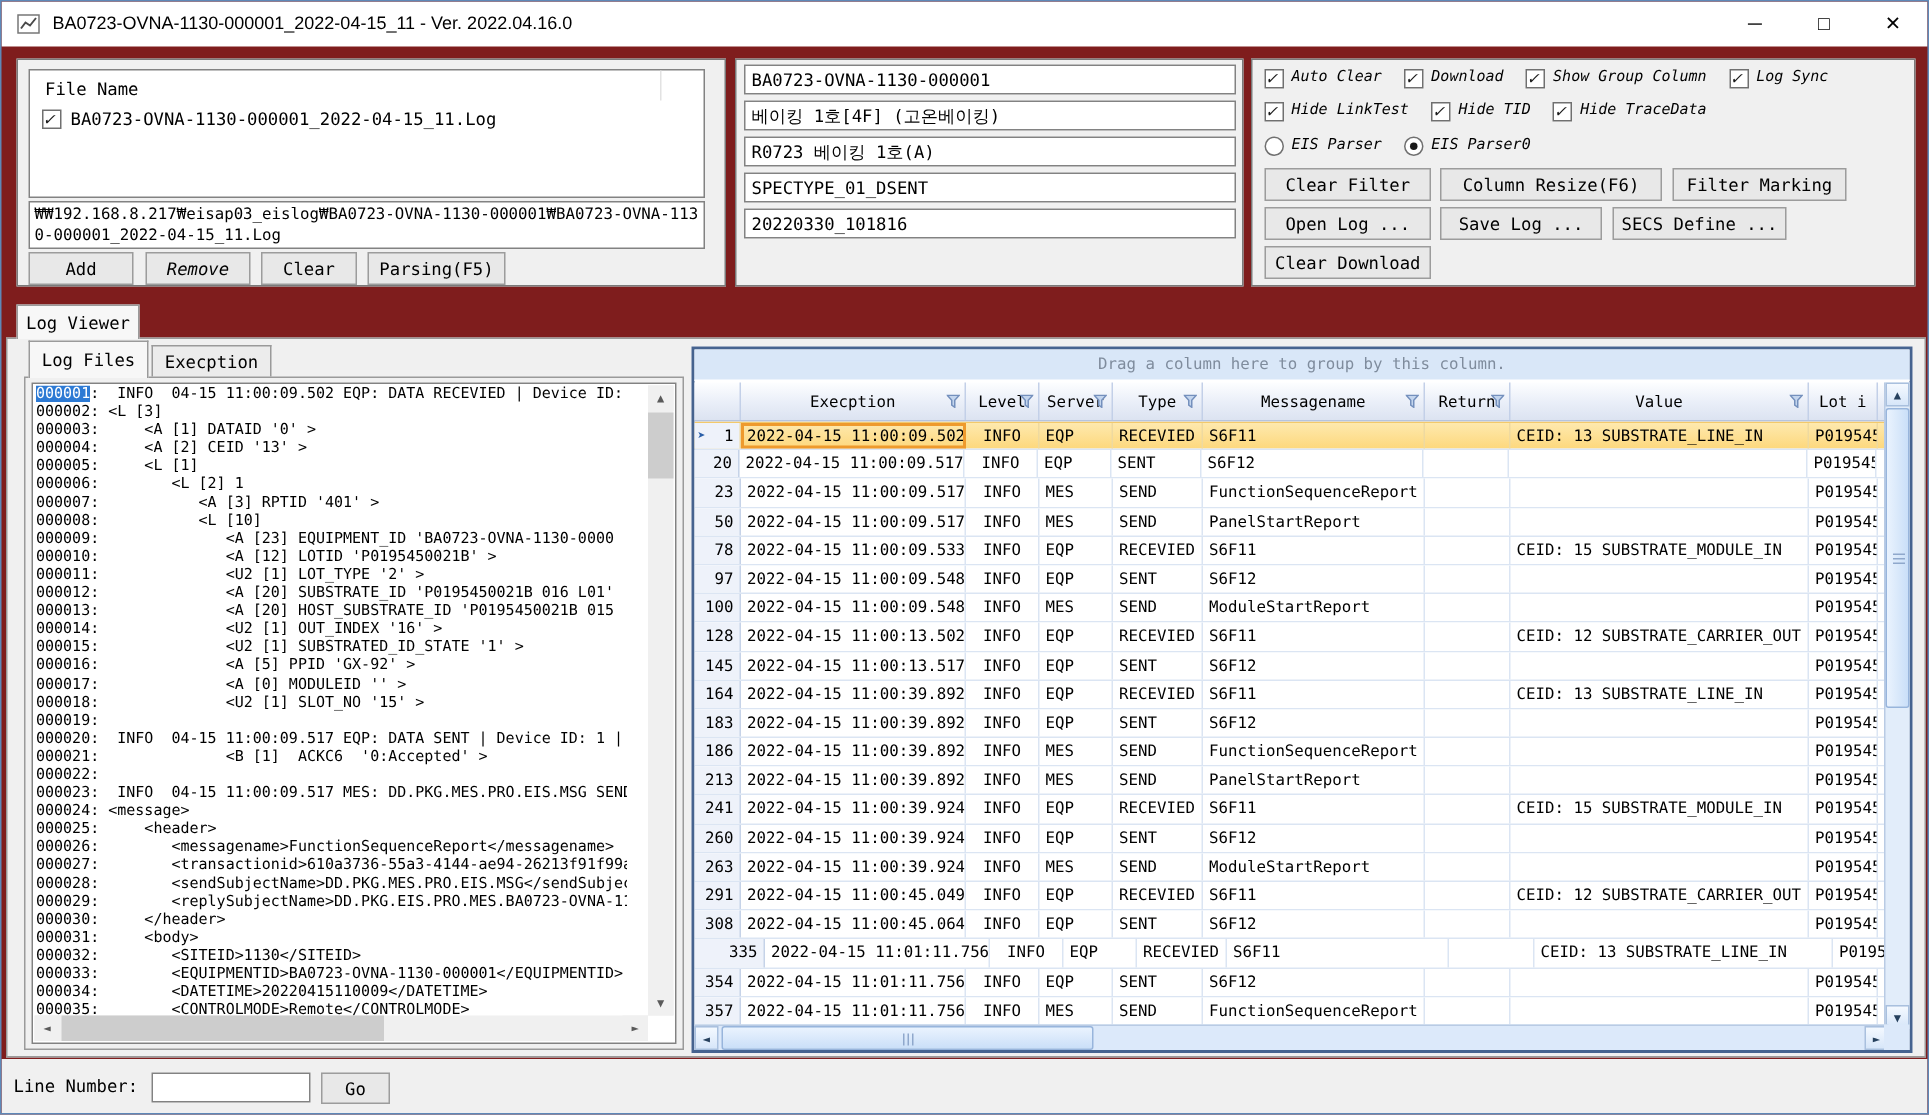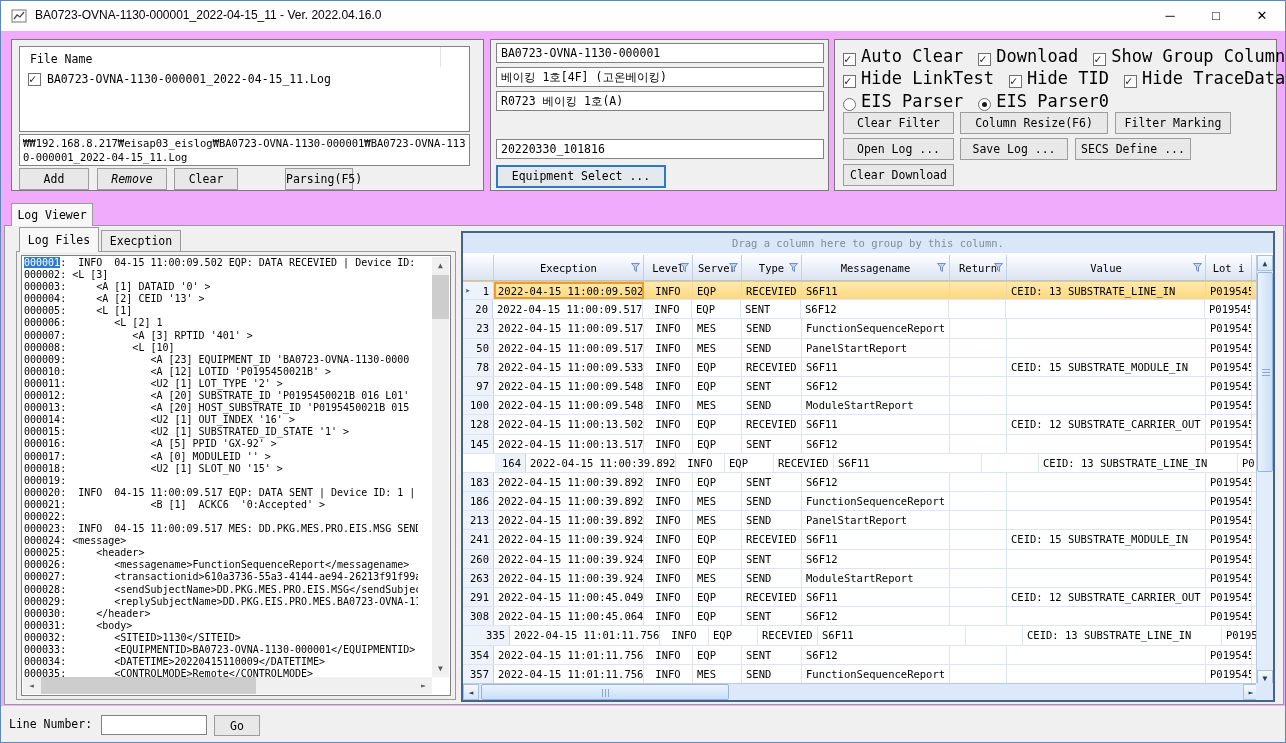--- a/index.html
+++ b/index.html
@@ -1,19 +1,19 @@
 <!DOCTYPE html>
 <html><head>
 <meta charset="utf-8">
 <style>
   * { margin:0; padding:0; box-sizing:border-box; }
   html,body { width:1286px; height:743px; }
   body { font-family:"DejaVu Sans Mono", monospace; background:#f0f0f0; }
   .window { position:absolute; top:0; left:0; width:1286px; height:743px;
-            background:#f0abfc; border:1px solid #5e88b8; overflow:hidden; }
+            background:#7f1d1d; border:1px solid #5e88b8; overflow:hidden; }
 
   
   .titlebar { position:absolute; top:0; left:0; width:100%; height:30px; background:#ffffff; }
   .title-icon { position:absolute; left:10px; top:7px; width:16px; height:16px; }
   .title-text { position:absolute; left:34px; top:7px; font-family:"Liberation Sans",sans-serif;
                 font-size:12px; color:#000; white-space:nowrap; }
   .win-btn { position:absolute; top:0; width:46px; height:30px; text-align:center; line-height:30px;
              font-family:"Liberation Sans",sans-serif; font-size:13px; color:#000; }
   .win-btn.min { right:92px; } .win-btn.max { right:46px; } .win-btn.close { right:0; }
 
@@ -28,30 +28,30 @@
   .file-list .colhdr { position:absolute; left:10px; top:5px; color:#000; }
   .file-list .colsep { position:absolute; left:420px; top:0; width:1px; height:20px; background:#e2e2e2; }
   .file-item { position:absolute; left:8px; top:25px; display:flex; align-items:center; gap:6px; white-space:nowrap; }
   .path-box { position:absolute; left:7px; top:94px; width:451px; height:32px; background:#fff;
               border:1px solid #828282; font-size:10.5px; line-height:14px; padding:1px 3px;
               word-break:break-all; overflow:hidden; }
   .btn { position:absolute; height:22px; background:#e8e8e8; border:1px solid #9c9c9c;
          font-family:"DejaVu Sans Mono",monospace; font-size:11.5px; color:#000;
          text-align:center; line-height:20px; }
   #btn-add{left:7px;top:128px;width:70px;} #btn-remove{left:85px;top:128px;width:70px;font-style:italic;}
-  #btn-clear{left:162px;top:128px;width:64px;} #btn-parsing{left:233px;top:128px;width:68px;margin-left:40px;}
+  #btn-clear{left:162px;top:128px;width:64px;} #btn-parsing{left:233px;top:128px;width:92px;}
 
   .textbox { position:absolute; left:5px; width:328px; height:20px; background:#fff;
              border:1px solid #828282; font-size:11.5px; line-height:18px; padding:0 4px;
              white-space:nowrap; overflow:hidden; }
   #equip-btn { position:absolute; left:5px; top:125px; width:170px; height:23px; background:#e4e9ee;
                border:2px solid #2d7ac9; font-size:11.5px; text-align:center; line-height:19px; }
 
   .cb-row { position:absolute; left:8px; display:flex; gap:15px; align-items:center; }
-  .cb, .radio { display:flex; align-items:flex-end; gap:5px; font-size:17px; white-space:nowrap; }
+  .cb, .radio { display:flex; align-items:flex-start; gap:5px; font-size:10px; white-space:nowrap;font-style:italic; }
   .cb .box { width:13px; height:13px; background:#fff; border:1px solid #707070; position:relative; }
   .cb.on .box:after { content:"✓"; position:absolute; left:0px; top:-2px; font-size:12px; color:#1a1a1a; }
   .radio .ring { width:13px; height:13px; border-radius:50%; background:#fff; border:1px solid #707070; position:relative; }
   .radio.on .ring:after { content:""; position:absolute; left:3px; top:3px; width:5px; height:5px;
                           border-radius:50%; background:#1a1a1a; }
   .opt-btn { position:absolute; height:22px; background:#e8e8e8; border:1px solid #9c9c9c;
              font-size:11.5px; text-align:center; line-height:20px; }
 
   
   .tab-outer-lbl { position:absolute; left:10px; top:202px; width:82px; height:23px; background:#f7f7f7;
@@ -161,22 +161,22 @@
     <div class="btn" id="btn-add">Add</div>
     <div class="btn" id="btn-remove">Remove</div>
     <div class="btn" id="btn-clear">Clear</div>
     <div class="btn" id="btn-parsing">Parsing(F5)</div>
   </div>
 
   <div class="panel" id="equip-panel">
     <div class="textbox" style="top:3px">BA0723-OVNA-1130-000001</div>
     <div class="textbox" style="top:27px">베이킹 1호[4F] (고온베이킹)</div>
     <div class="textbox" style="top:51px">R0723 베이킹 1호(A)</div>
+    <div class="textbox" style="top:75px">SPECTYPE_01_DSENT</div>
     <div class="textbox" style="top:99px">20220330_101816</div>
-    <div id="equip-btn">Equipment Select ...</div>
   </div>
 
   <div class="panel" id="opt-panel">
     <div class="cb-row" style="top:6px">
       <span class="cb on">
           <span class="box"></span>
           <span>Auto Clear</span>
         </span>
       <span class="cb on">
           <span class="box"></span>
@@ -391,21 +391,21 @@
             <div class="g-cell" style="width: 150px; text-align: center;">2022-04-15 11:00:13.517</div>
             <div class="g-cell" style="width: 49px; text-align: center;">INFO</div>
             <div class="g-cell" style="width: 49px; text-align: left;">EQP</div>
             <div class="g-cell" style="width: 60px; text-align: left;">SENT</div>
             <div class="g-cell" style="width: 148px; text-align: left;">S6F12</div>
             <div class="g-cell" style="width: 57px; text-align: left;"></div>
             <div class="g-cell" style="width: 199px; text-align: left;"></div>
             <div class="g-cell" style="width: 46px; text-align: left;">P0195450</div>
           </div>
           <div class="g-row">
-            <div class="g-cell g-ind" style="width: 31px; text-align: right; margin-left: 32px;">164</div>
+            <div class="g-cell g-ind" style="width: 31px; text-align: right;">164</div>
             <div class="g-cell" style="width: 150px; text-align: center;">2022-04-15 11:00:39.892</div>
             <div class="g-cell" style="width: 49px; text-align: center;">INFO</div>
             <div class="g-cell" style="width: 49px; text-align: left;">EQP</div>
             <div class="g-cell" style="width: 60px; text-align: left;">RECEVIED</div>
             <div class="g-cell" style="width: 148px; text-align: left;">S6F11</div>
             <div class="g-cell" style="width: 57px; text-align: left;"></div>
             <div class="g-cell" style="width: 199px; text-align: left;">CEID: 13 SUBSTRATE_LINE_IN</div>
             <div class="g-cell" style="width: 46px; text-align: left;">P0195450</div>
           </div>
           <div class="g-row">

